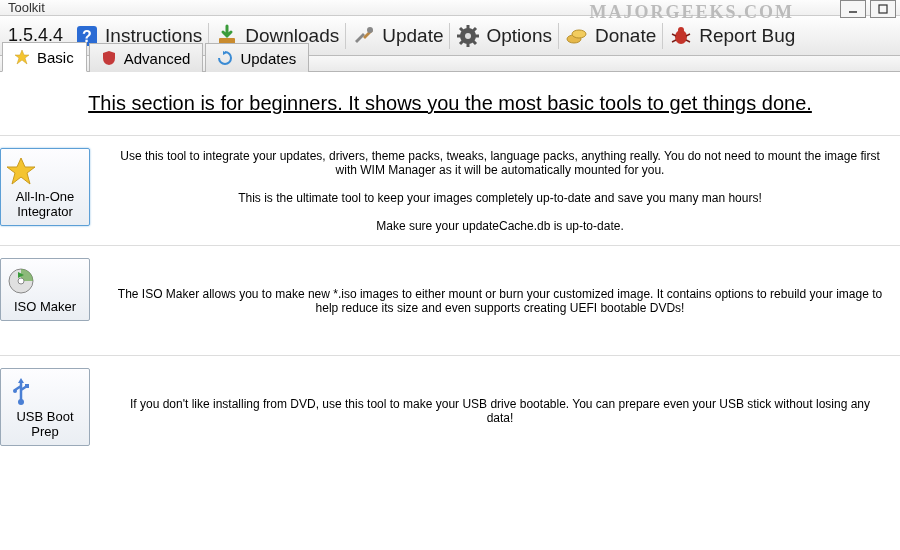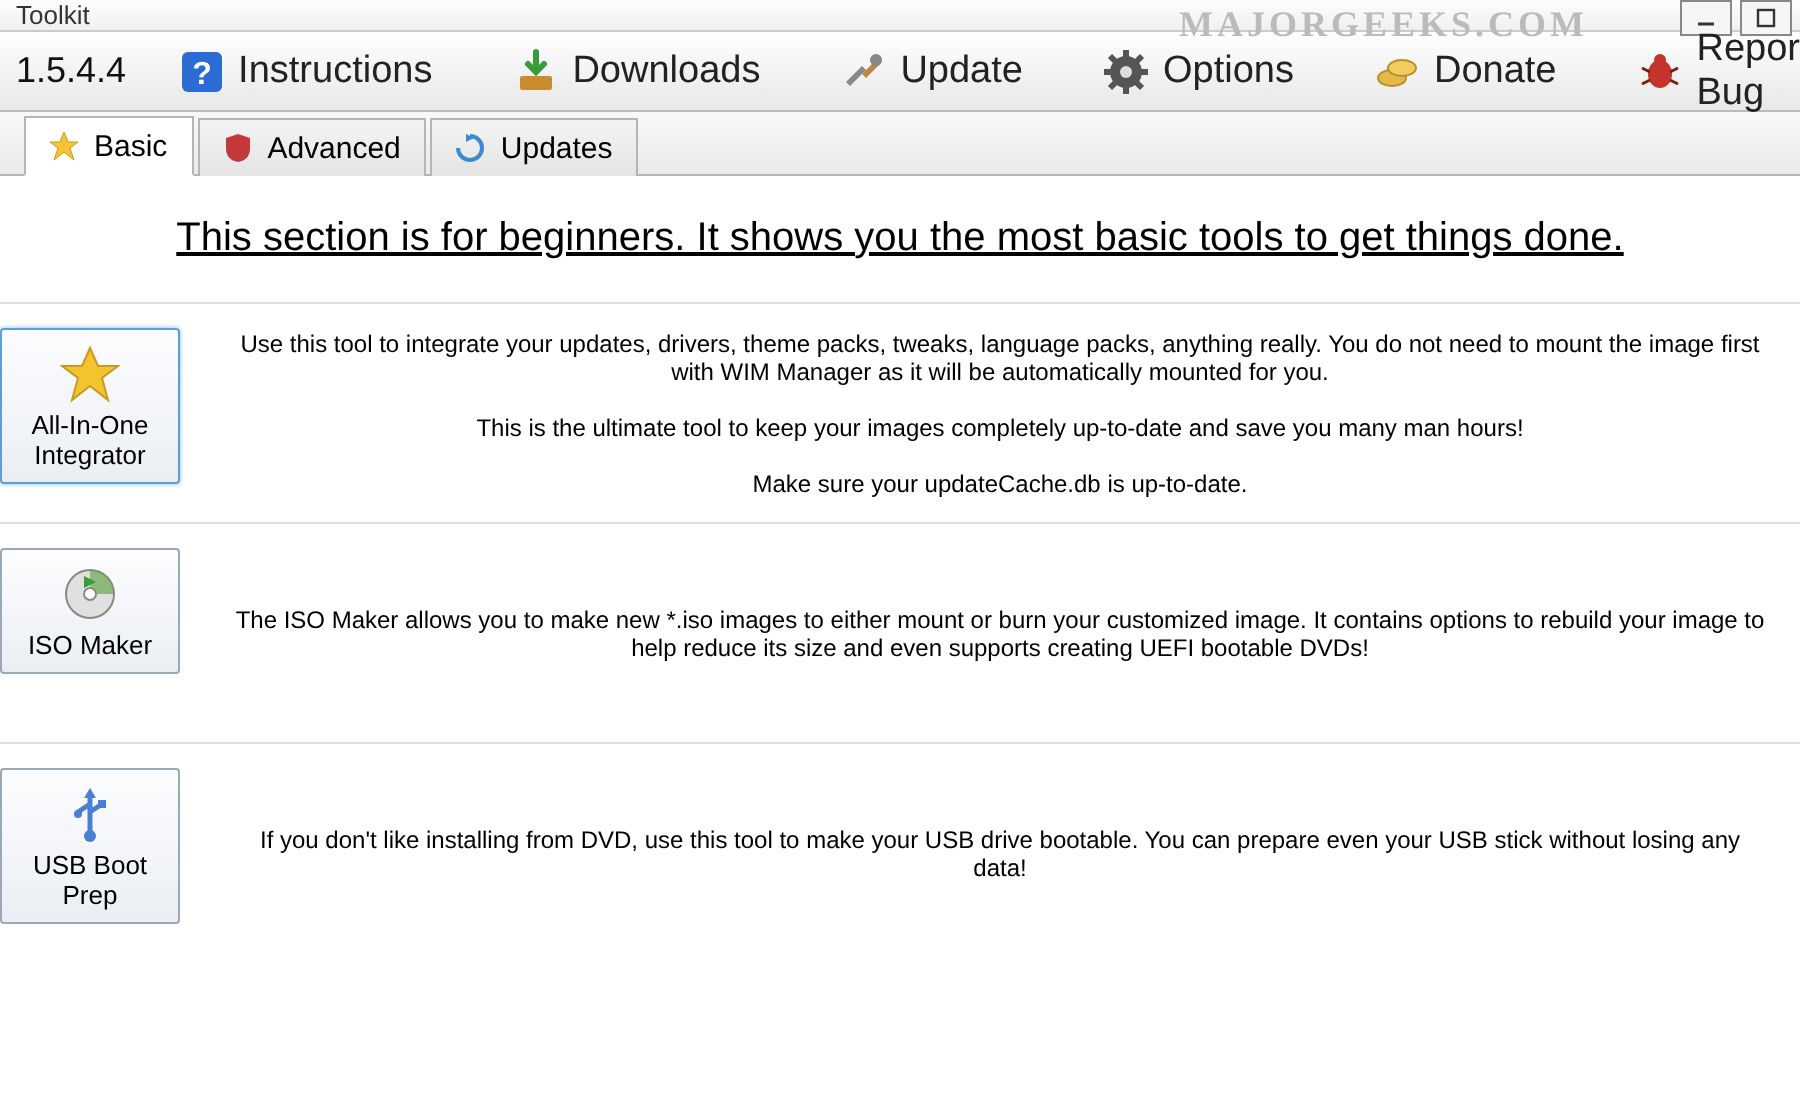--- a/index.html
+++ b/index.html
@@ -1,34 +1,34 @@
 <!DOCTYPE html>
 <html><head>
 <meta charset="utf-8">
 <style>
 * { box-sizing: border-box; margin: 0; padding: 0; }
 body { font-family: "Segoe UI", Tahoma, sans-serif; font-size: 13px; background: #fff; width: 900px; height: 550px; overflow: hidden; position: relative; }
 .titlebar { height: 16px; background: linear-gradient(#fdfdfd, #f0f0f0); border-bottom: 1px solid #ccc; display: flex; align-items: flex-start; padding: 0 4px; }
 .title-text { flex: 1; padding-left: 4px; color: #333; }
 .watermark { position: absolute; top: 2px; right: 106px; color: #bbb; font-family: Georgia, serif; font-size: 18px; letter-spacing: 2px; font-weight: bold; pointer-events: none; }
 .winbtn { width: 26px; height: 18px; border: 1px solid #888; background: #f6f6f6; margin-left: 4px; display: flex; align-items: center; justify-content: center; font-size: 10px; cursor: pointer; }
-.toolbar { height: 40px; background: linear-gradient(#fefefe, #e8e8e8); border-bottom: 1px solid #bbb; display: flex; align-items: center; padding: 0 8px; gap: 14px; }
+.toolbar { height: 40px; background: linear-gradient(#fefefe, #e8e8e8); border-bottom: 1px solid #bbb; display: flex; align-items: center; padding: 0 8px; }
 .version { font-size: 18px; color: #111; margin-right: 6px; }
 .tbitem { display: flex; align-items: center; gap: 6px; font-size: 19px; color: #222; cursor: pointer; padding: 2px 6px; }
 .tbitem .ico { width: 24px; height: 24px; display: flex; align-items: center; justify-content: center; }
 .sep { width: 1px; height: 26px; background: #ccc; }
-.tabbar { height: 32px; background: linear-gradient(#f8f8f8, #eaeaea); border-bottom: 1px solid #b5b5b5; display: flex; align-items: flex-end; padding-left: 12px; }
+.tabbar { height: 16px; background: linear-gradient(#f8f8f8, #eaeaea); border-bottom: 1px solid #b5b5b5; display: flex; align-items: flex-end; padding-left: 2px; }
 .tab { display: flex; align-items: center; gap: 6px; padding: 5px 12px 5px 10px; font-size: 15px; border: 1px solid #b5b5b5; border-bottom: none; background: linear-gradient(#f4f4f4, #e4e4e4); margin-right: 2px; cursor: pointer; position: relative; top: 1px; }
 .tab.active { background: #fff; border-bottom: 1px solid #fff; }
 .tab .tico { width: 18px; height: 18px; display: flex; align-items: center; justify-content: center; }
 .content { padding: 10px 0 0 0; }
 .section-intro { text-align: center; font-size: 20px; text-decoration: underline; margin: 10px 0 20px; }
 .toolrow { display: flex; border-top: 1px solid #ddd; padding: 12px 0; min-height: 110px; }
 .toolcol { width: 100px; display: flex; flex-direction: column; align-items: stretch; gap: 4px; padding: 0 10px 0 0; }
-.toolbtn { border: 1px solid #9aa9b8; background: linear-gradient(#fdfdff, #eaeef3); padding: 6px 4px; text-align: center; font-size: 13px; cursor: pointer; border-radius: 2px; display: flex; flex-direction: column; align-items: center; gap: 2px; }
+.toolbtn { border: 1px solid #9aa9b8; background: linear-gradient(#fdfdff, #eaeef3); padding: 6px 4px; text-align: center; font-size: 13px; cursor: pointer; border-radius: 2px; display: flex; flex-direction: column; gap: 2px; }
 .toolbtn.primary { border: 1px solid #5c9fd6; box-shadow: 0 0 2px #7fb6e0; }
 .toolbtn .bigico { width: 32px; height: 32px; display: flex; align-items: center; justify-content: center; }
 .tooldesc { flex: 1; display: flex; flex-direction: column; justify-content: center; align-items: center; text-align: center; font-size: 12px; padding: 0 16px; gap: 14px; }
 svg { display: block; }
 </style>
 </head>
 <body>
 
 <div class="titlebar">
   <span class="title-text">Toolkit</span>

